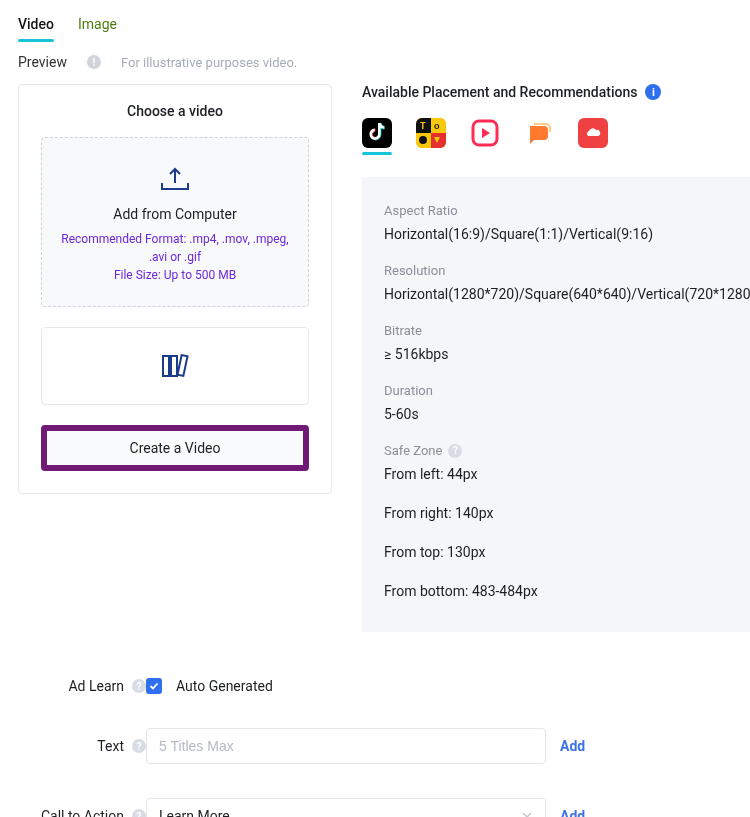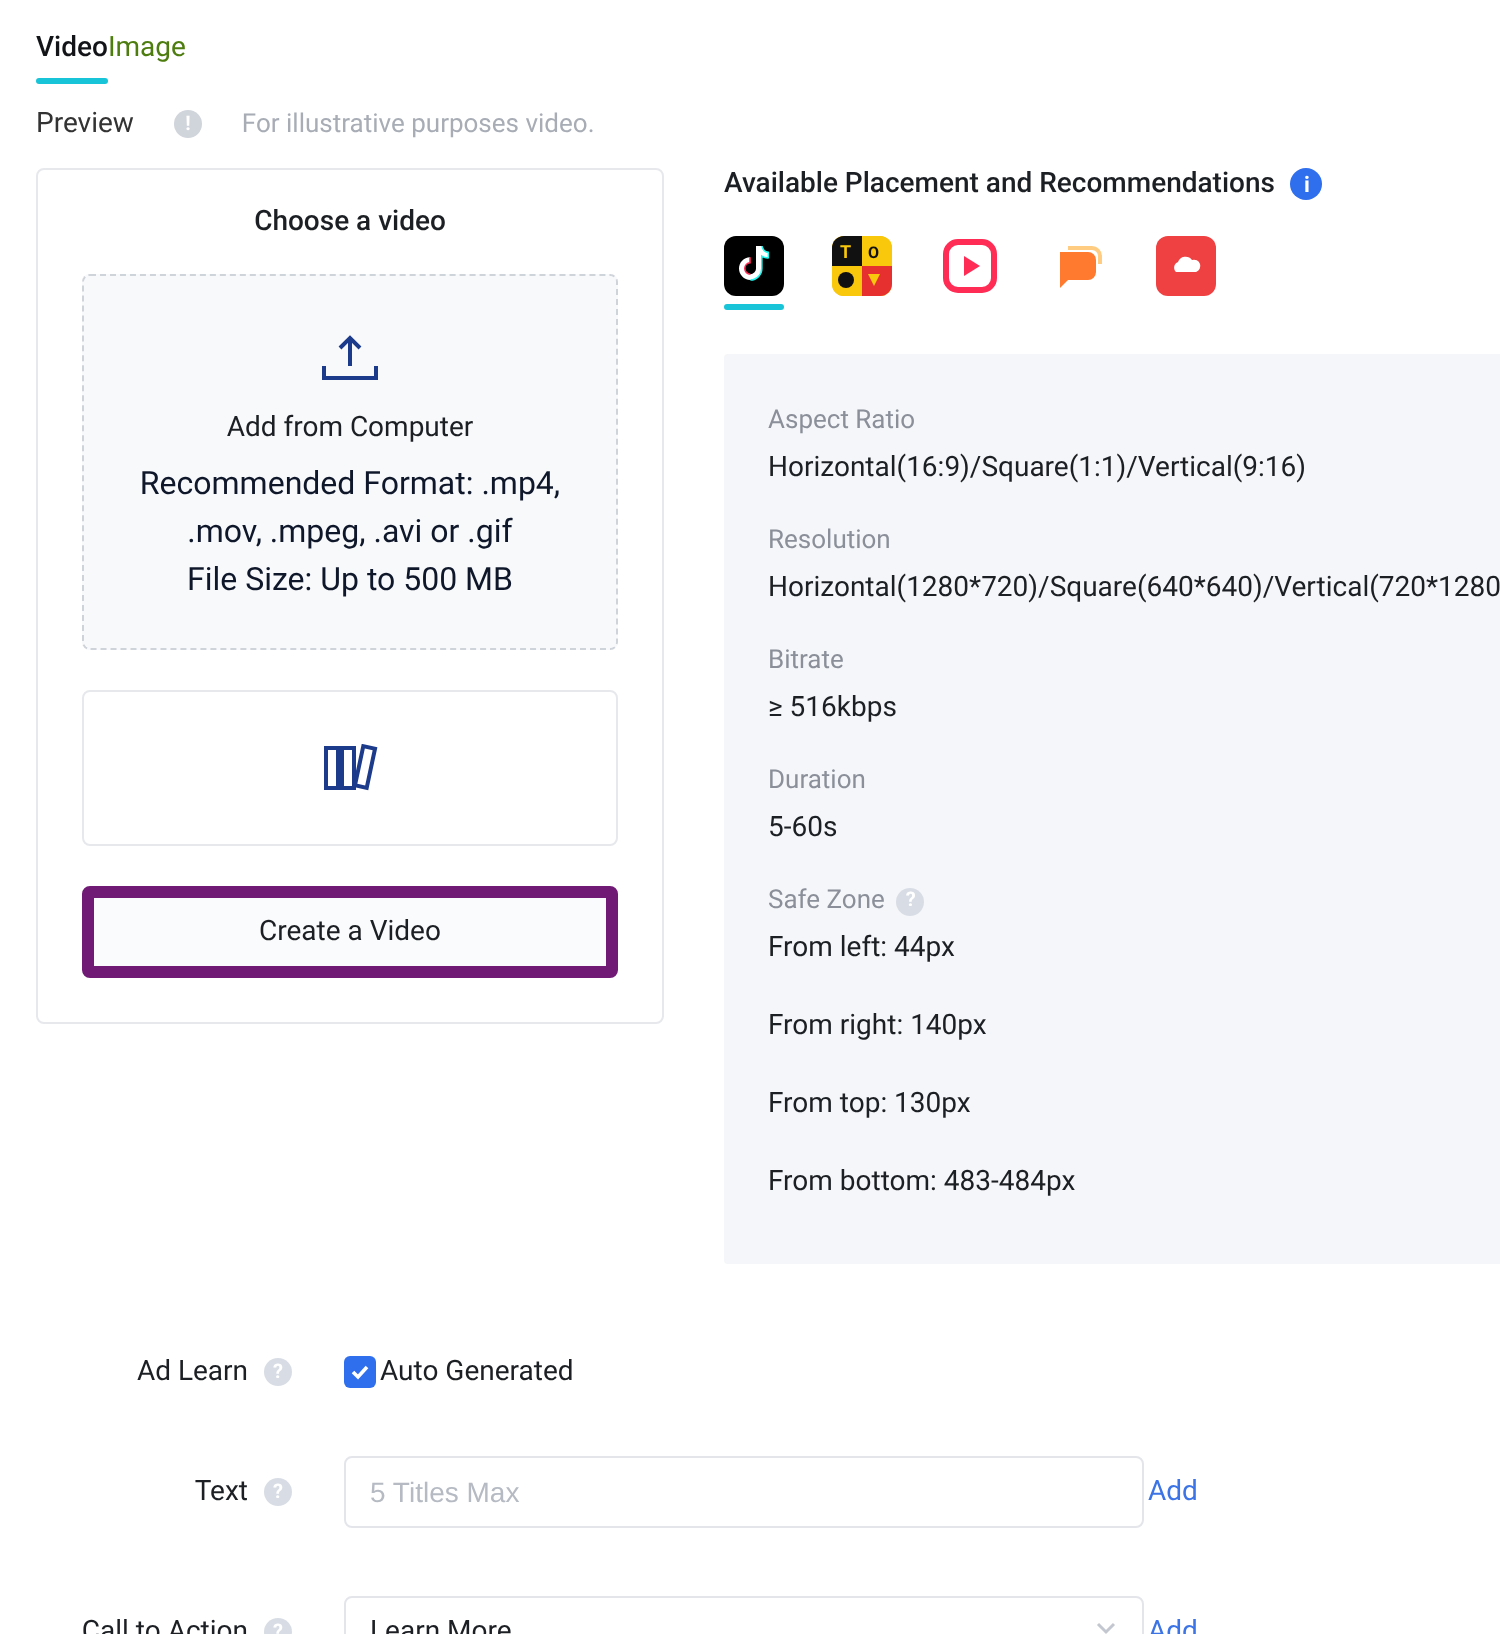--- a/index.html
+++ b/index.html
@@ -6,21 +6,21 @@
   body {
     font-family: -apple-system, BlinkMacSystemFont, "Segoe UI", Roboto, Arial, sans-serif;
     font-size: 14px;
     color: #333;
     background: #fff;
     width: 750px;
     padding: 10px 18px 30px 18px;
   }
 
   
-  .tabs { display: flex; border-bottom: none; margin-bottom: 12px; }
+  .tabs { display: flex; gap: 24px; border-bottom: none; margin-bottom: 12px; }
   .tab { padding: 6px 0 10px 0; cursor: pointer; color: #4d7c0f; position: relative; }
   .tab.active { color: #121417; font-weight: 500; }
   .tab.active::after {
     content: ""; position: absolute; left: 0; right: 0; bottom: 0;
     height: 3px; background: #18c4d8; border-radius: 2px;
   }
 
   
   .preview-row { display: flex; align-items: center; gap: 20px; margin: 6px 0 14px 0; }
   .preview-label { color: #333; }
@@ -42,21 +42,21 @@
   .video-card {
     border: 1px solid #e7e8ec; border-radius: 4px; padding: 18px 22px 22px 22px;
   }
   .video-card h3 { text-align: center; font-size: 14px; font-weight: 500; color: #1c1f23; margin-bottom: 18px; }
 
   .add-computer {
     border: 1px dashed #cfd3da; border-radius: 4px; background: #f8f9fb;
     text-align: center; padding: 28px 14px 22px 14px; margin-bottom: 20px;
   }
   .add-computer .title { font-size: 14px; color: #1c1f23; margin: 14px 0 8px 0; }
-  .add-computer .sub { font-size: 16px; color: #0f172a; line-height: 1.5; }
+  .add-computer .sub { font-size: 12px; color: #6d28d9; line-height: 1.5; }
   .add-computer svg { display: block; margin: 0 auto; }
 
   .add-library {
     border: 1px solid #e7e8ec; border-radius: 4px; background: #fff;
     text-align: center; padding: 26px 14px 26px 14px; margin-bottom: 20px;
   }
   .add-library .title { font-size: 14px; color: #1c1f23; margin-top: 14px; }
   .add-library svg { display: block; margin: 0 auto; }
 
   .create-video-btn {
@@ -82,34 +82,34 @@
   .spec-label { color: #8a8f99; font-size: 13px; margin-bottom: 6px; display: flex; align-items: center; gap: 6px; }
   .spec-value { color: #1c1f23; margin-bottom: 18px; line-height: 1.5; }
   .spec-value.last { margin-bottom: 0; }
 
   
   .form-rows { margin-top: 46px; }
   .form-row { display: flex; align-items: center; margin-bottom: 34px; }
   .form-row:last-child { margin-bottom: 0; }
   .form-label-wrap { flex: 0 0 128px; display: flex; align-items: center; justify-content: flex-end; gap: 8px; padding-right: 0; }
   .form-label { color: #1c1f23; text-align: right; }
-  .form-content { flex: 1; margin-left: 26px; display: flex; align-items: center; gap: 2px; }
+  .form-content { flex: 1; display: flex; align-items: center; gap: 14px; }
 
   .checkbox-wrap { display: inline-flex; align-items: center; justify-content: center; width: 16px; height: 16px; border-radius: 3px; background: #2f6fed; color: #fff; }
   .auto-generated { color: #1c1f23; }
 
   .text-input, .select-input {
     flex: 0 0 400px; width: 400px; border: 1px solid #e3e5ea; border-radius: 4px; padding: 9px 12px;
     font-size: 14px; color: #1c1f23; background: #fff;
   }
   .text-input::placeholder { color: #b5bac3; }
   .select-input { display: flex; align-items: center; justify-content: space-between; cursor: pointer; }
   .select-input .chevron { color: #c3c7cf; }
 
-  .add-link { color: #3c74e6; cursor: pointer; }
+  .add-link { color: #3c74e6; cursor: pointer; font-weight: bold; }
 </style>
 </head>
 <body>
 
 <div class="tabs">
   <div class="tab active">Video</div>
   <div class="tab">Image</div>
 </div>
 
 <div class="preview-row">

